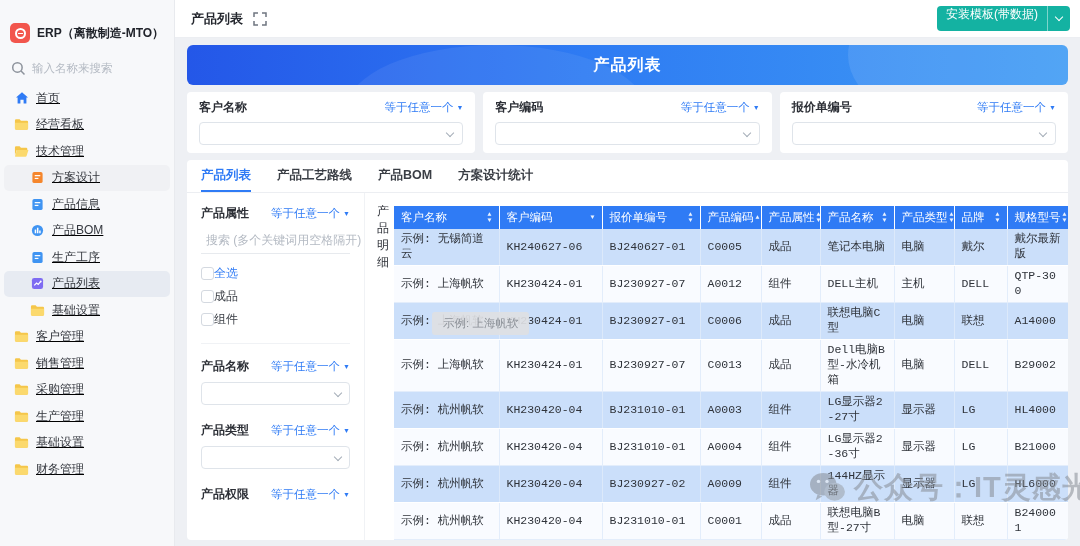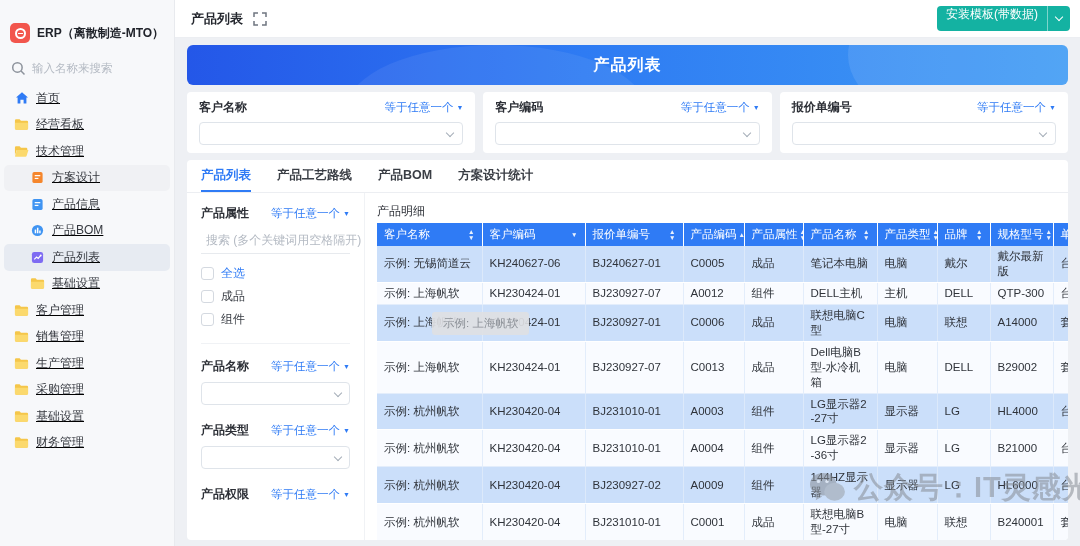--- a/index.html
+++ b/index.html
@@ -59,29 +59,29 @@
   .tab.active { color:var(--accent,#2f7bf5); border-bottom-color:var(--accent,#2f7bf5); }
 
   .body-split { flex:1; display:flex; min-height:0; }
   .left-panel { width:178px; flex:0 0 178px; border-right:1px solid #f0f2f5; padding:12px 14px 0 14px; overflow:hidden; }
   .lp-head { display:flex; justify-content:space-between; align-items:center; }
   .lp-label { font-size:12px; font-weight:600; color:#2c2f36; }
   .lp-op { font-size:11.5px; color:var(--accent,#2f7bf5); display:flex; align-items:center; gap:3px; cursor:pointer; }
   .lp-search { display:flex; align-items:center; gap:5px; border-bottom:1px solid #e7eaee; height:26px; margin-top:6px; }
   .lp-search span { font-size:12px; color:#b4bac3; white-space:nowrap; }
   .opt-list { margin-top:8px; }
-  .opt { display:flex; align-items:center; gap:7px; height:23px; cursor:pointer; }
+  .opt { display:flex; align-items:center; height:23px; cursor:pointer; }
   .cbox { width:13px; height:13px; border:1px solid #d4d9e0; border-radius:3px; background:#fff; flex:0 0 13px; }
   .opt-label { font-size:12px; color:#3a3e45; }
   .opt-label.blue { color:var(--accent,#2f7bf5); }
   .lp-group { margin-top:17px; padding-top:0; }
   .lp-group.bordered { border-top:1px solid #f0f2f5; padding-top:14px; margin-top:12px; }
   .lp-select { margin-top:7px; height:23px; border:1px solid #dfe4ea; border-radius:4px; display:flex; align-items:center; justify-content:flex-end; padding:0 8px; cursor:pointer; }
 
-  .table-area { flex:1; padding:10px 12px 0 12px; display:flex; flex-direction:column; min-width:0; min-height:0; }
+  .table-area { flex:1; padding:10px 12px 0 12px; display:flex; flex-direction:row; min-width:0; min-height:0;font-family:Liberation Mono, monospace; }
   .table-title { font-size:12px; color:#2c2f36; flex:0 0 17px; }
   table.grid { border-collapse:collapse; table-layout:fixed; width:100%; margin-top:3px; }
   .grid th { background:var(--accent,#2f7bf5); color:#fff; font-size:11.5px; font-weight:normal; text-align:left; padding:4px 7px; border-right:1px solid rgba(255,255,255,.45); white-space:nowrap; overflow:hidden; cursor:pointer; }
   .grid th:last-child { border-right:none; }
   .th-in { display:flex; align-items:center; justify-content:space-between; gap:2px; }
   .sort { display:flex; flex-direction:column; line-height:0; }
   .sort i { font-style:normal; font-size:6.5px; line-height:6px; color:rgba(255,255,255,.9); }
   .grid td { font-size:11.5px; color:#2f333a; padding:3px 7px; border-right:1px solid #dce9fa; border-bottom:1px solid #fff; line-height:1.3; word-break:break-all; vertical-align:middle; }
   tr.r-blue td { background:#cbdffa; }
   tr.r-white td { background:#f9fbff; border-right-color:#e3edfb; border-bottom-color:#e3edfb; }
@@ -161,20 +161,30 @@
           <span class="icon16">
             <svg width="13" height="13" viewBox="0 0 14 14">
               <circle cx="7" cy="7" r="6" fill="#3f94f2"></circle>
               <rect x="4" y="6" width="1.6" height="4" fill="#fff"></rect>
               <rect x="6.4" y="4" width="1.6" height="6" fill="#fff"></rect>
               <rect x="8.8" y="7" width="1.6" height="3" fill="#fff"></rect>
             </svg>
           </span>
           <span class="side-label">产品BOM</span>
         </div>
+        <div class="side-item lvl1">
+          <span class="icon16">
+            <svg width="13" height="13" viewBox="0 0 14 14">
+              <rect x="1.5" y="1" width="11" height="12" rx="2" fill="#3f94f2"></rect>
+              <line x1="4" y1="5" x2="10" y2="5" stroke="#fff" stroke-width="1.3"></line>
+              <line x1="4" y1="8" x2="8" y2="8" stroke="#fff" stroke-width="1.3"></line>
+            </svg>
+          </span>
+          <span class="side-label">生产工序</span>
+        </div>
         <div class="side-item lvl1 selected">
           <span class="icon16">
             <svg width="13" height="13" viewBox="0 0 14 14">
               <rect x="1" y="1" width="12" height="12" rx="2.5" fill="#7e6bf2"></rect>
               <path d="M3.5 9 L6 6.5 L7.8 8 L10.5 4.8" fill="none" stroke="#fff" stroke-width="1.3"></path>
               <circle cx="10.5" cy="4.8" r="1" fill="#fff"></circle>
             </svg>
           </span>
           <span class="side-label">产品列表</span>
         </div>
@@ -205,30 +215,30 @@
           </span>
           <span class="side-label">销售管理</span>
         </div>
         <div class="side-item lvl0">
           <span class="icon16">
             <svg width="15" height="13" viewBox="0 0 16 13">
               <path d="M1 2.2 Q1 1 2.2 1 H6 L7.4 2.6 H13.8 Q15 2.6 15 3.8 V10.8 Q15 12 13.8 12 H2.2 Q1 12 1 10.8 Z" fill="#f5c64a"></path>
               <path d="M1 4.6 H15 V10.8 Q15 12 13.8 12 H2.2 Q1 12 1 10.8 Z" fill="#fbd96d"></path>
             </svg>
           </span>
+          <span class="side-label">采购管理</span>
+        </div>
+        <div class="side-item lvl0">
+          <span class="icon16">
+            <svg width="15" height="13" viewBox="0 0 16 13">
+              <path d="M1 2.2 Q1 1 2.2 1 H6 L7.4 2.6 H13.8 Q15 2.6 15 3.8 V10.8 Q15 12 13.8 12 H2.2 Q1 12 1 10.8 Z" fill="#f5c64a"></path>
+              <path d="M1 4.6 H15 V10.8 Q15 12 13.8 12 H2.2 Q1 12 1 10.8 Z" fill="#fbd96d"></path>
+            </svg>
+          </span>
           <span class="side-label">生产管理</span>
-        </div>
-        <div class="side-item lvl0">
-          <span class="icon16">
-            <svg width="15" height="13" viewBox="0 0 16 13">
-              <path d="M1 2.2 Q1 1 2.2 1 H6 L7.4 2.6 H13.8 Q15 2.6 15 3.8 V10.8 Q15 12 13.8 12 H2.2 Q1 12 1 10.8 Z" fill="#f5c64a"></path>
-              <path d="M1 4.6 H15 V10.8 Q15 12 13.8 12 H2.2 Q1 12 1 10.8 Z" fill="#fbd96d"></path>
-            </svg>
-          </span>
-          <span class="side-label">采购管理</span>
         </div>
         <div class="side-item lvl0">
           <span class="icon16">
             <svg width="15" height="13" viewBox="0 0 16 13">
               <path d="M1 2.2 Q1 1 2.2 1 H6 L7.4 2.6 H13.8 Q15 2.6 15 3.8 V10.8 Q15 12 13.8 12 H2.2 Q1 12 1 10.8 Z" fill="#f5c64a"></path>
               <path d="M1 4.6 H15 V10.8 Q15 12 13.8 12 H2.2 Q1 12 1 10.8 Z" fill="#fbd96d"></path>
             </svg>
           </span>
           <span class="side-label">基础设置</span>
         </div>

